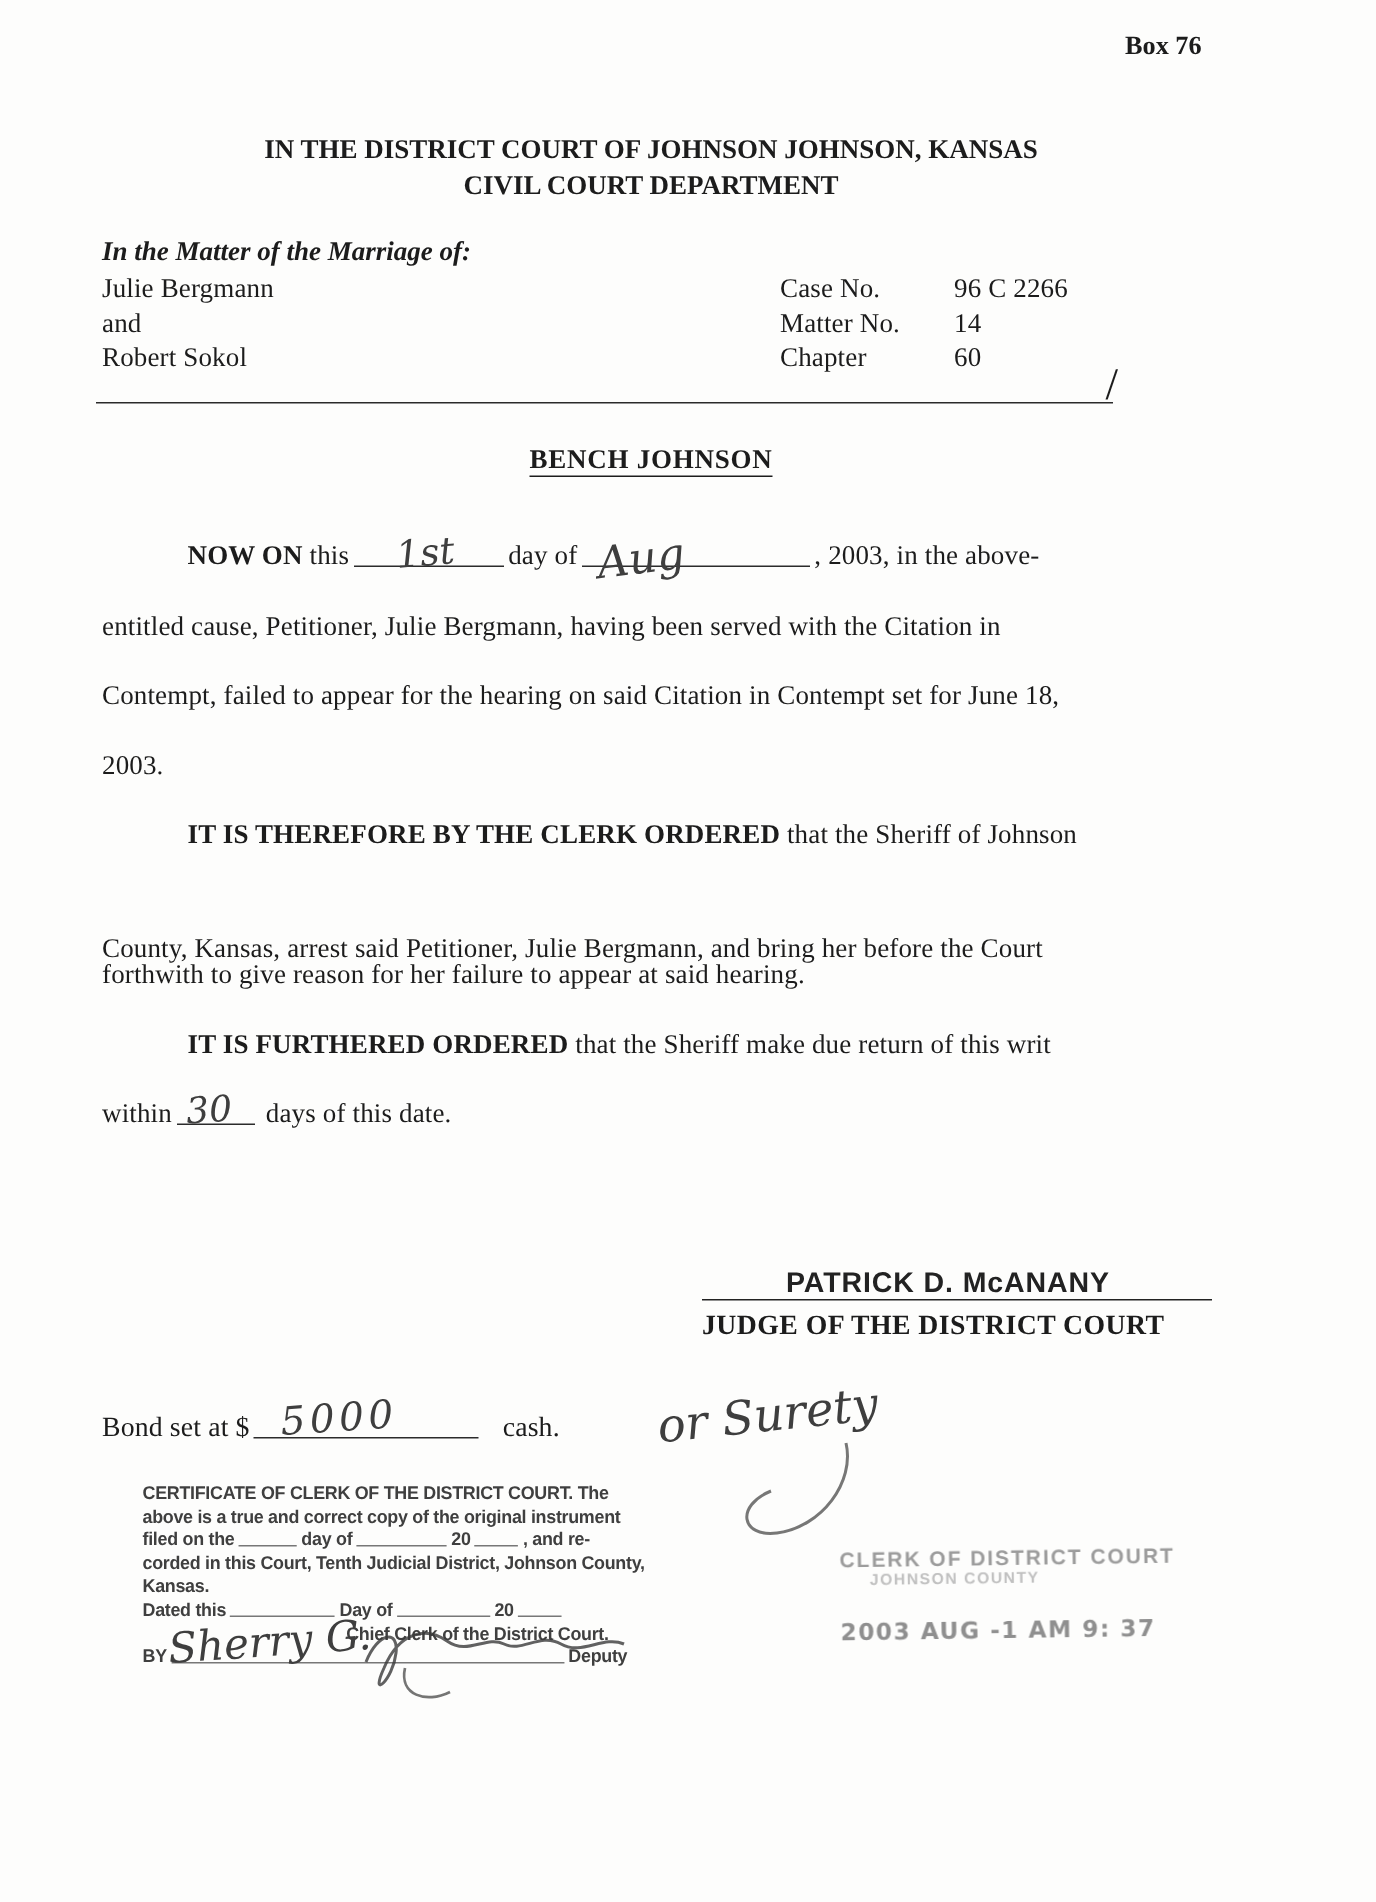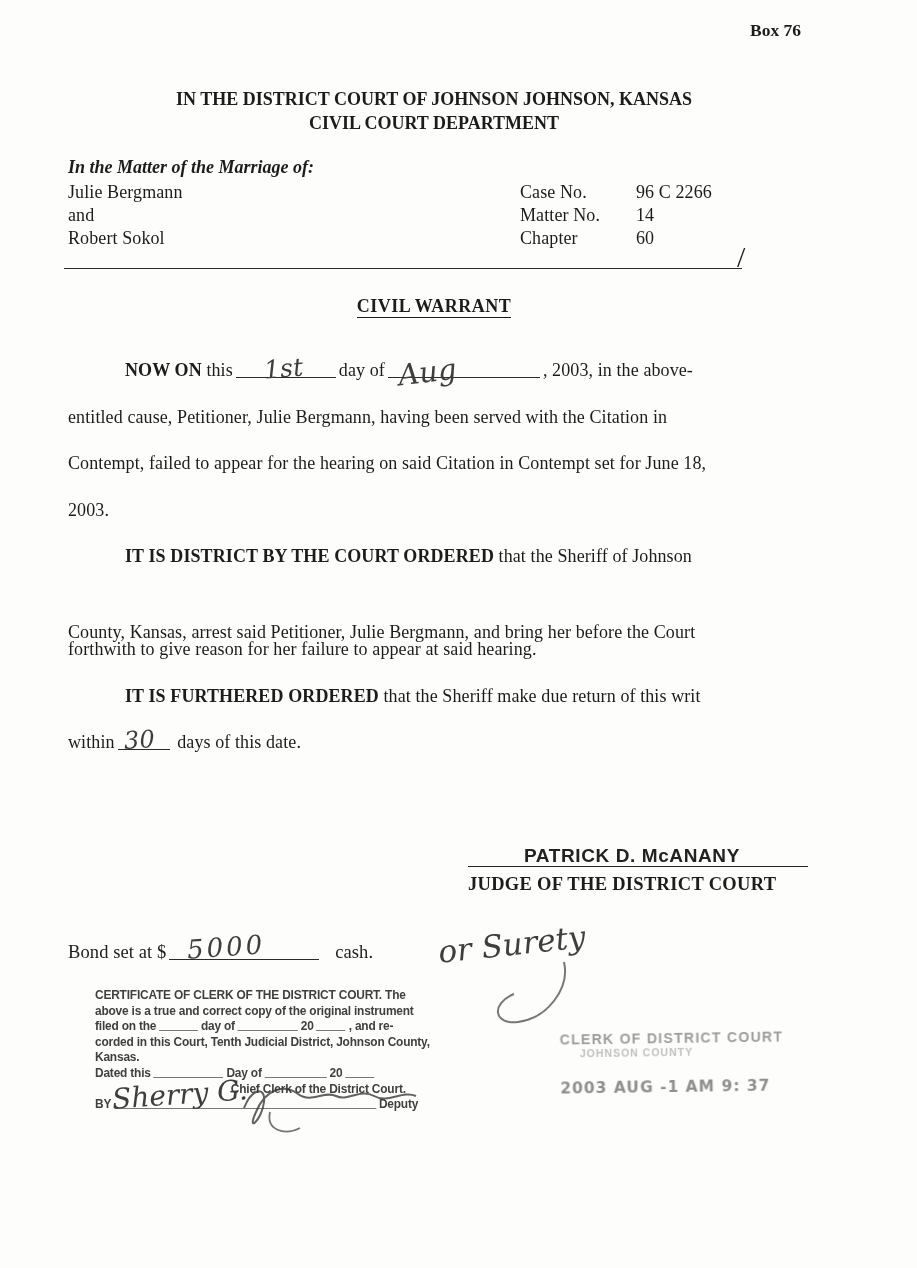--- a/index.html
+++ b/index.html
@@ -93,32 +93,32 @@
   <div class="abs nowrap body-line" style="left:636px;top:182px;">96 C 2266</div>
   <div class="abs nowrap body-line" style="left:520px;top:205px;">Matter No.</div>
   <div class="abs nowrap body-line" style="left:636px;top:205px;">14</div>
   <div class="abs nowrap body-line" style="left:520px;top:228px;">Chapter</div>
   <div class="abs nowrap body-line" style="left:636px;top:228px;">60</div>
 
   <div class="abs rule" style="left:64px;top:268px;width:678px;"></div>
   <div class="abs" style="left:737px;top:240px;font-size:30px;font-weight:400;">/</div>
 
   <div class="abs center-col" style="top:296px;">
-    <span class="b title-underline" style="font-size:18px;">CIVIL WARRANT</span>
+    <span class="b title-underline" style="font-size:18px;">BENCH JOHNSON</span>
   </div>
 
   <div class="abs body-line indent" style="left:68px;top:360px;">
     <span class="b">NOW ON</span><span> this</span><span class="blank" style="width:100px;"><span class="hand hand-in-blank" style="left:28px;bottom:-6px;font-size:25px;transform:rotate(-5deg);">1st</span></span><span>day of</span><span class="blank" style="width:152px;"><span class="hand hand-in-blank" style="left:10px;bottom:-12px;font-size:29px;transform:rotate(-7deg);">Aug</span></span><span>, 2003, in the above-</span>
   </div>
   <div class="abs body-line" style="left:68px;top:407px;">entitled cause, Petitioner, Julie Bergmann, having been served with the Citation in</div>
   <div class="abs body-line" style="left:68px;top:453px;">Contempt, failed to appear for the hearing on said Citation in Contempt set for June 18,</div>
   <div class="abs body-line" style="left:68px;top:500px;">2003.</div>
 
   <div class="abs body-line indent" style="left:68px;top:546px;">
-    <span class="b">IT IS DISTRICT BY THE COURT ORDERED</span><span> that the Sheriff of Johnson</span>
+    <span class="b">IT IS THEREFORE BY THE CLERK ORDERED</span><span> that the Sheriff of Johnson</span>
   </div>
   <div class="abs body-line" style="left:68px;top:593px;margin-top:29px;">County, Kansas, arrest said Petitioner, Julie Bergmann, and bring her before the Court</div>
   <div class="abs body-line" style="left:68px;top:639px;">forthwith to give reason for her failure to appear at said hearing.</div>
 
   <div class="abs body-line indent" style="left:68px;top:686px;">
     <span class="b">IT IS FURTHERED ORDERED</span><span> that the Sheriff make due return of this writ</span>
   </div>
   <div class="abs body-line" style="left:68px;top:732px;">
     <span>within</span><span class="blank" style="width:52px;"><span class="hand hand-in-blank" style="left:6px;bottom:-5px;font-size:24px;transform:rotate(-4deg);">30</span></span>
     <span>days of this date.</span>

